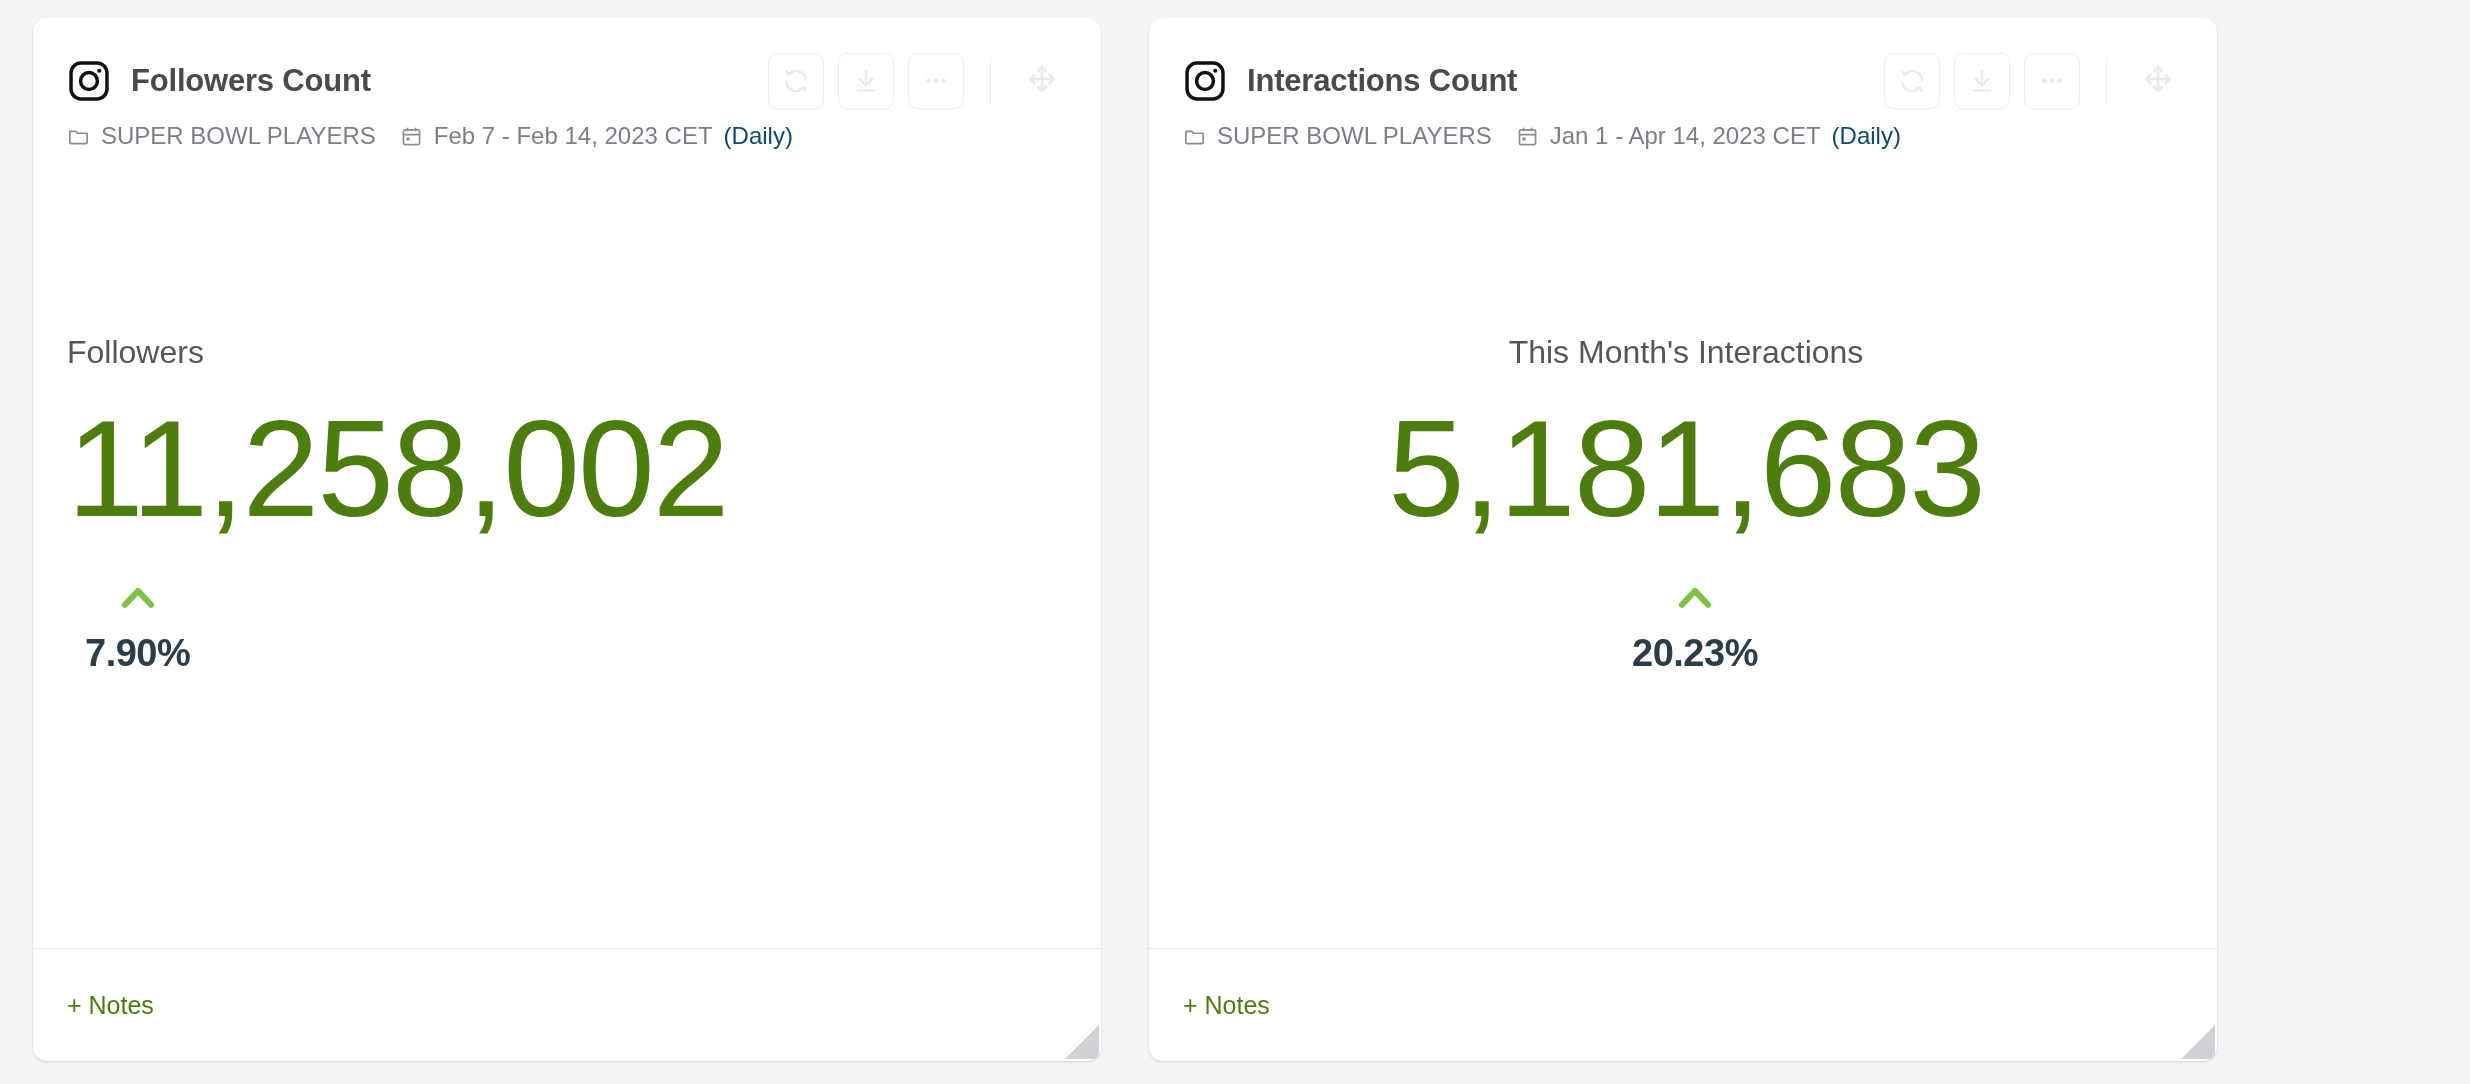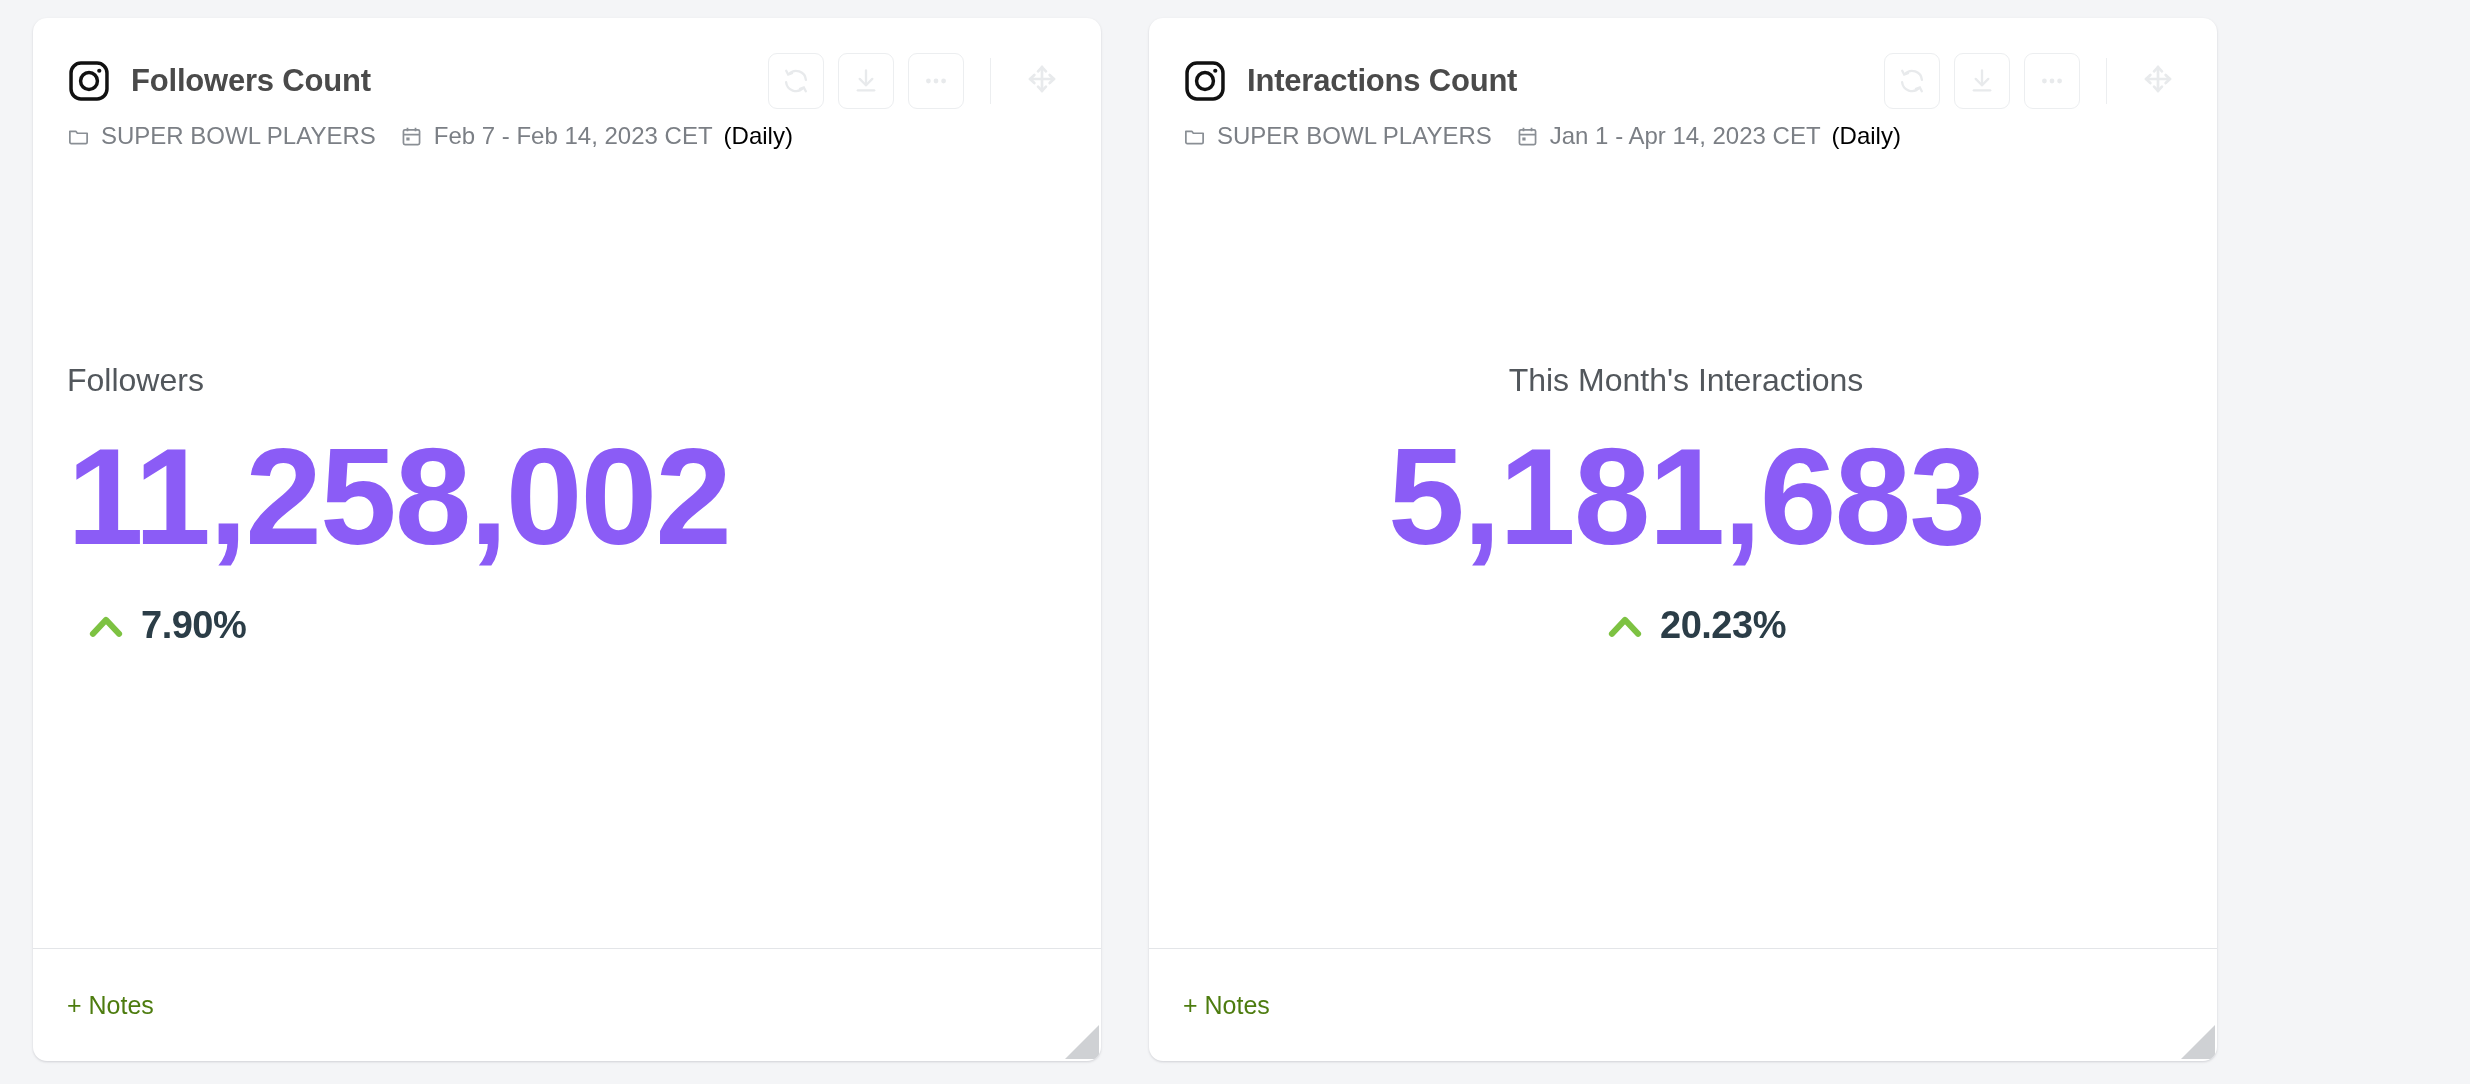--- a/index.html
+++ b/index.html
@@ -117,21 +117,21 @@
     display: flex;
     align-items: center;
     gap: 11px;
     font-size: 24px;
     color: #7b7f85;
     white-space: nowrap;
   }
 
   .meta-item svg { display: block; flex: none; }
 
-  .meta-suffix { color: #000000; }
+  .meta-suffix { color: #0c4a6e; }
 
   
   .card-body {
     flex: 1 1 auto;
     display: flex;
     flex-direction: column;
     justify-content: center;
     padding: 0 34px 90px 34px;
     min-height: 0;
   }
@@ -141,33 +141,34 @@
 
   .metric-label {
     font-size: 32px;
     color: #52575c;
     line-height: 1.2;
     margin-bottom: 16px;
   }
 
   .metric-value {
     font-size: 138px;
-    font-weight: bold;
-    color: #8b5cf6;
+    font-weight: normal;
+    color: #4d7c0f;
     line-height: 1.18;
     letter-spacing: -2px;
     white-space: nowrap;
   }
 
   .metric-delta {
     display: flex;
     align-items: center;
     gap: 14px;
     margin-top: 26px;
     padding-left: 18px;
+    flex-direction: column;
   }
 
   .metric-delta svg { display: block; flex: none; }
 
   .delta-text {
     font-size: 38px;
     font-weight: bold;
     color: #2b3d47;
     letter-spacing: -0.5px;
   }

